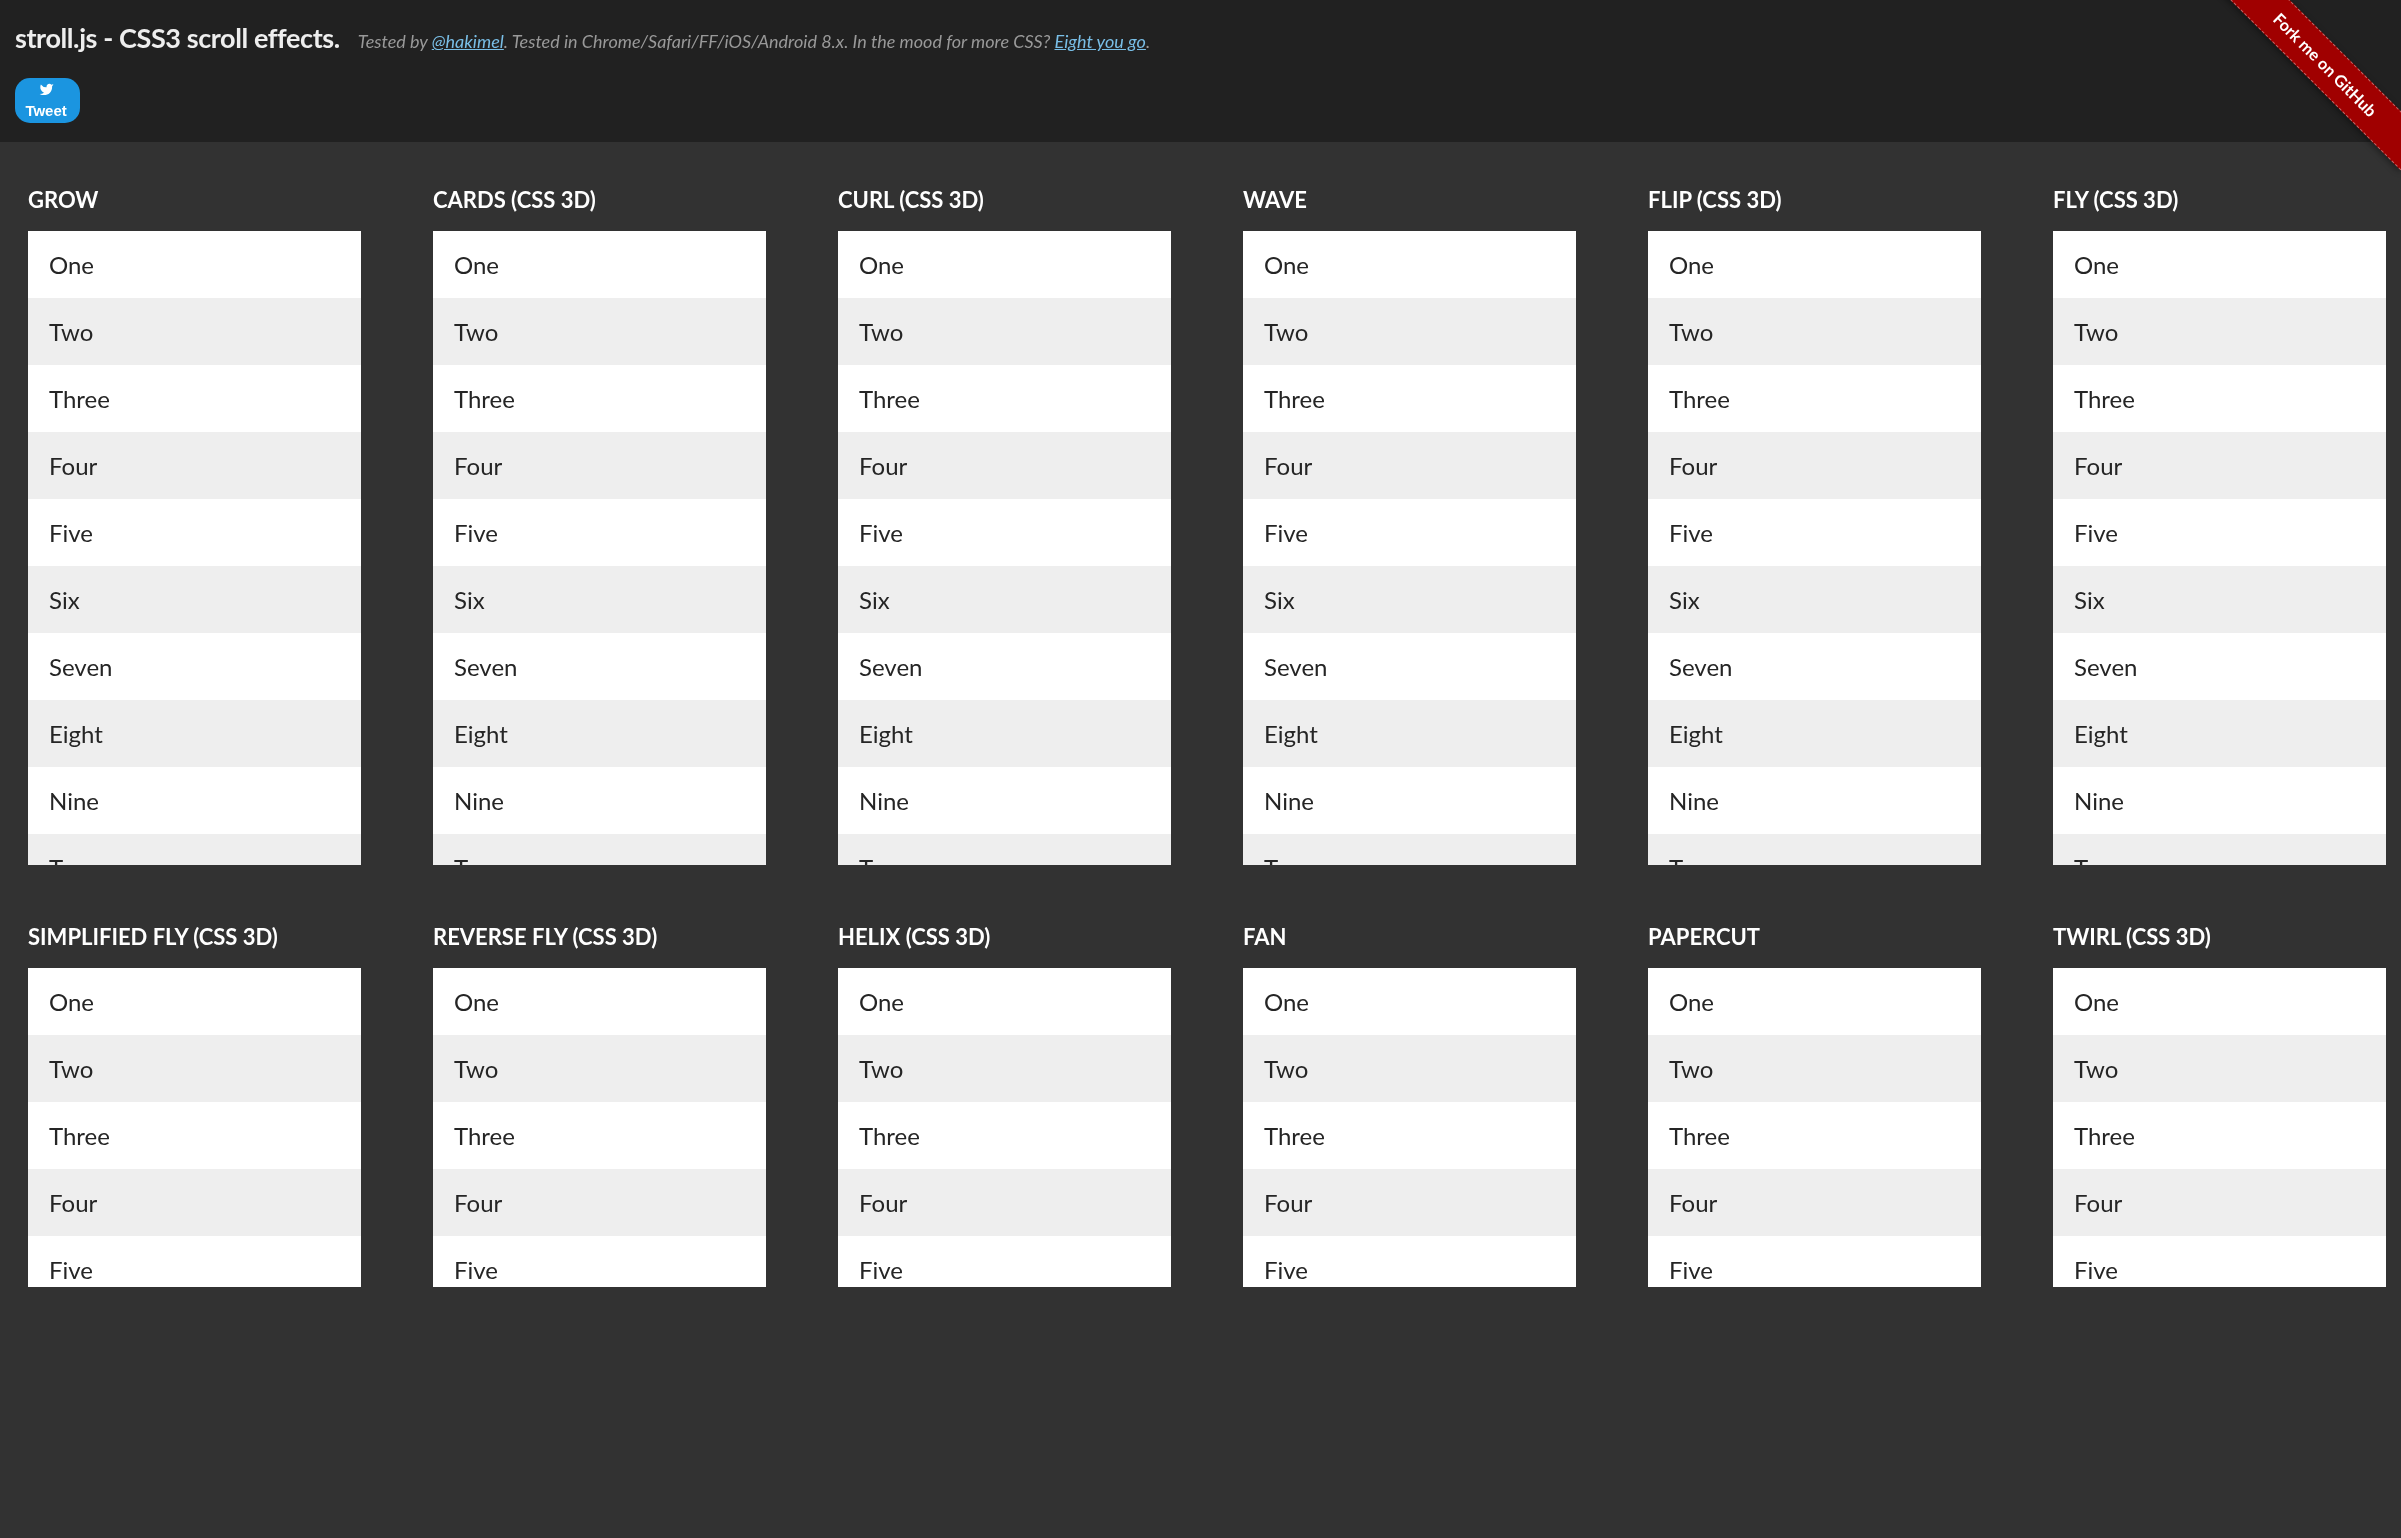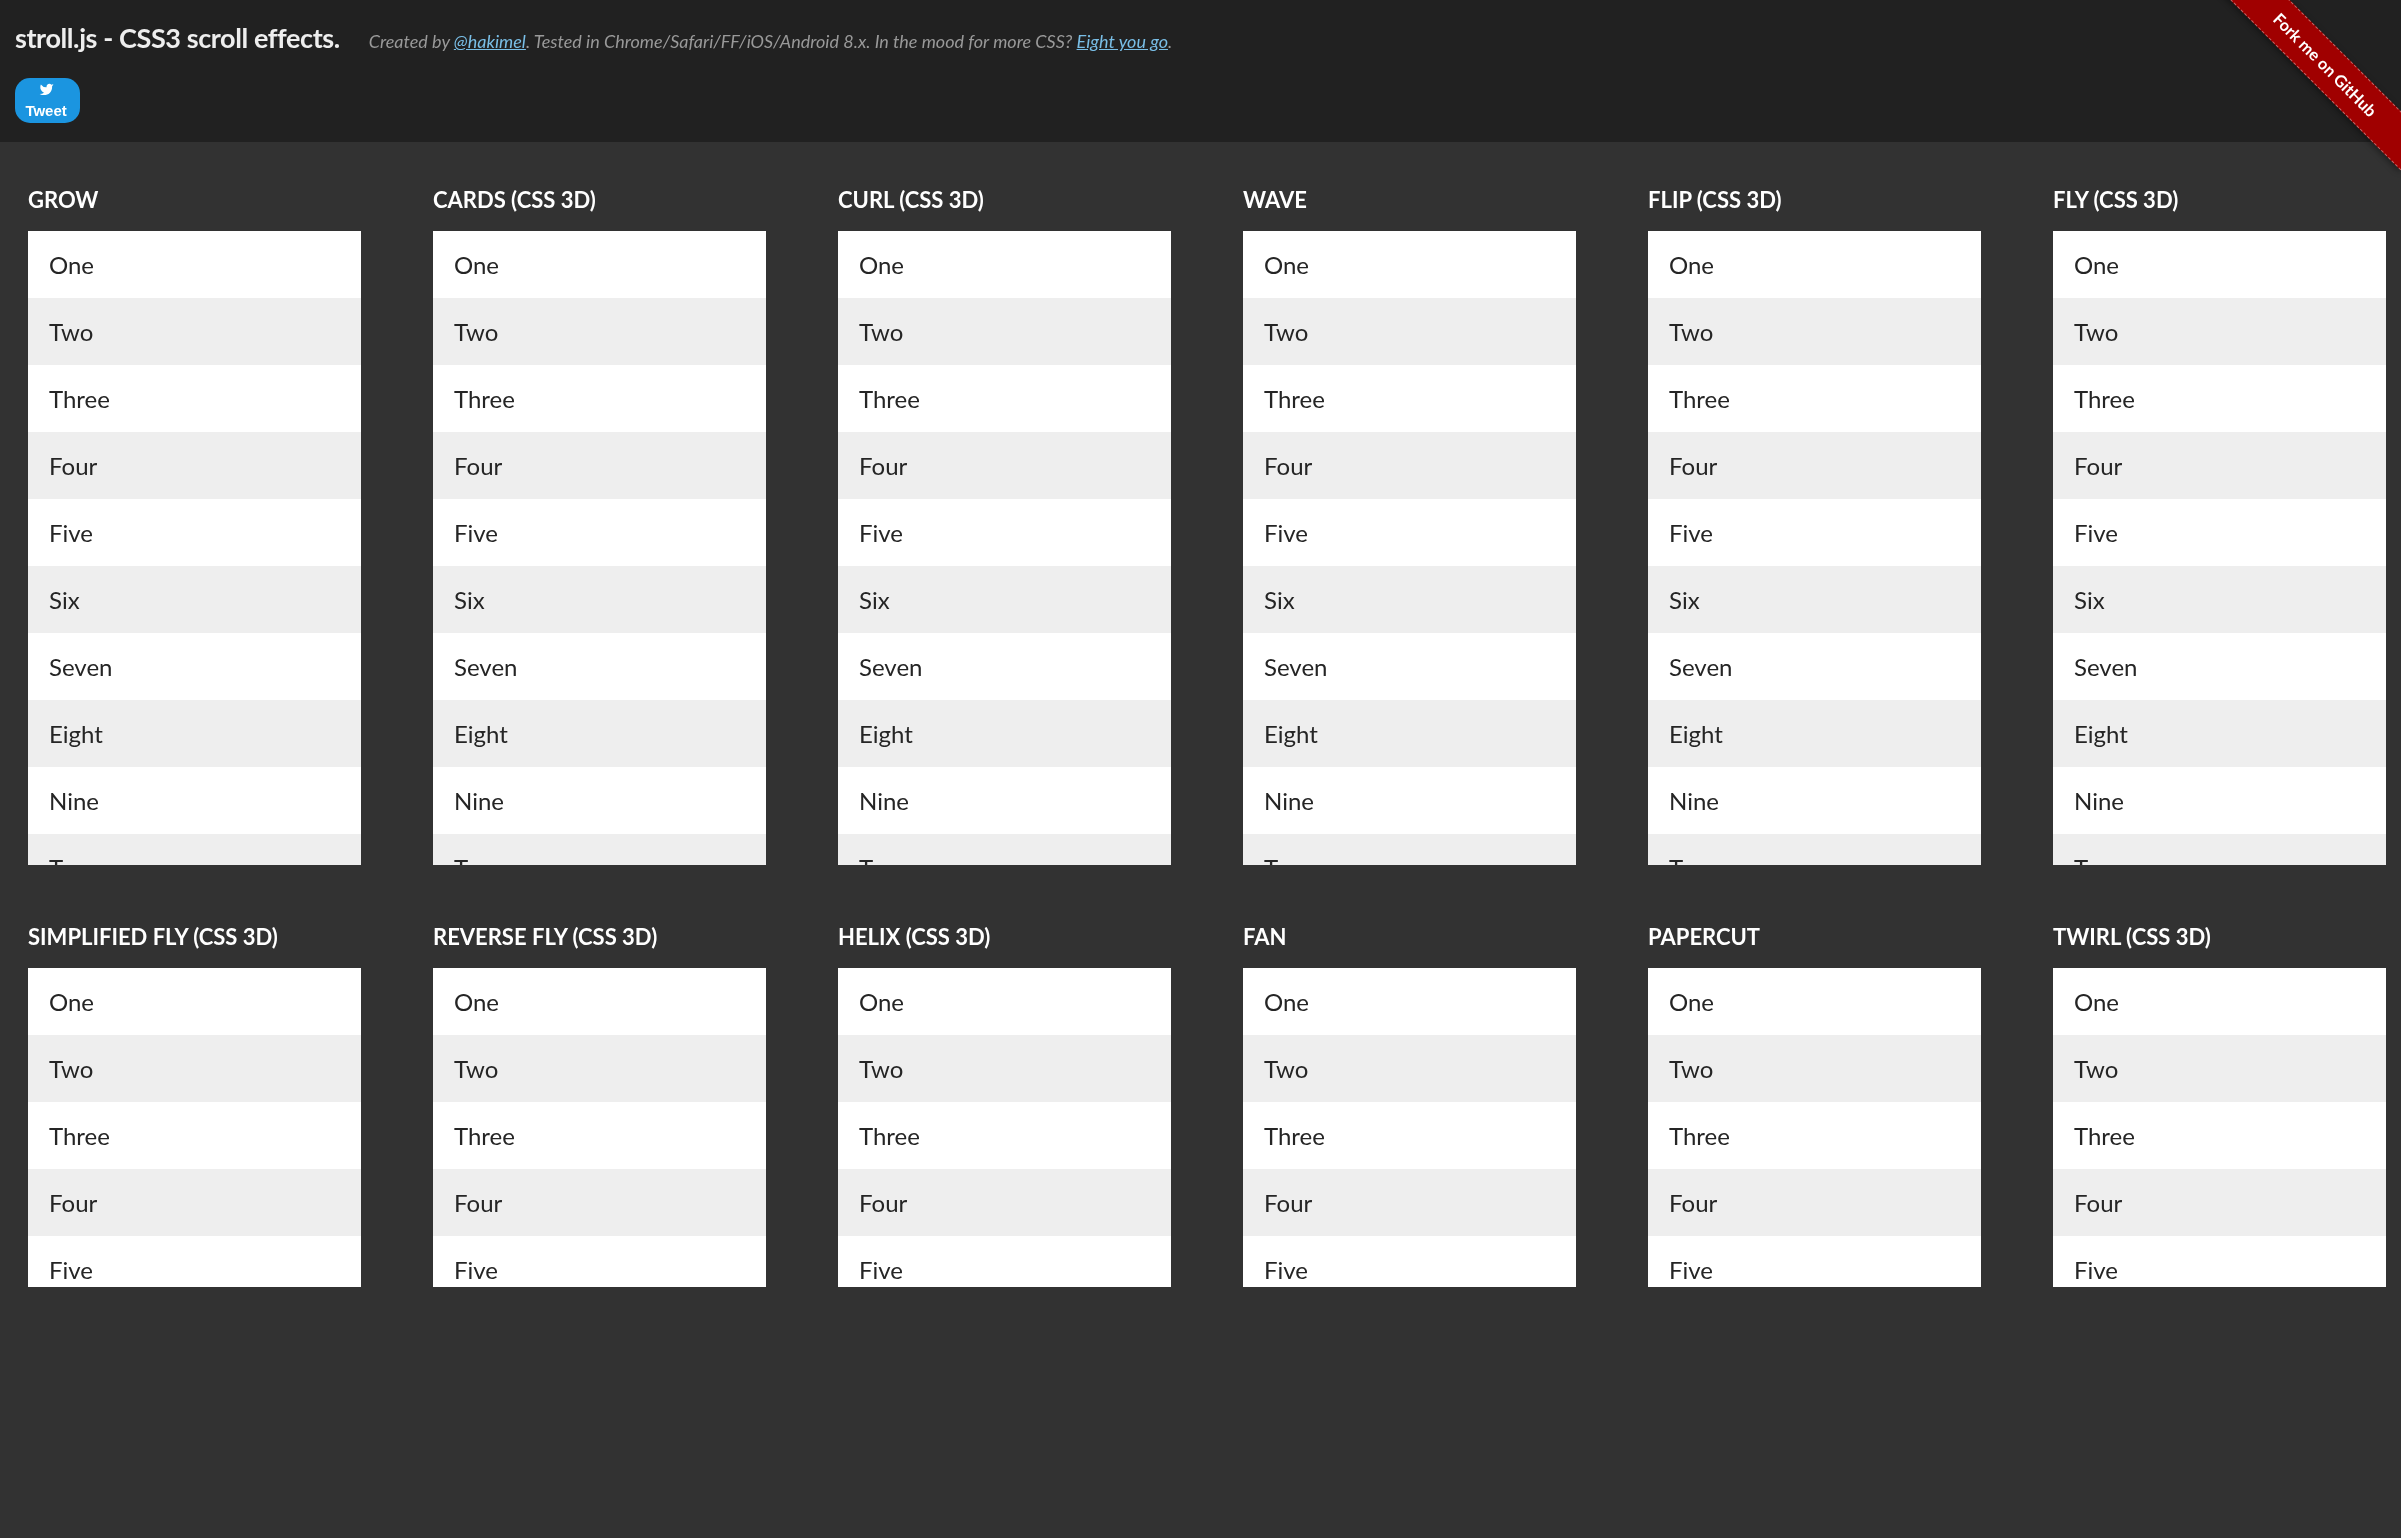--- a/index.html
+++ b/index.html
@@ -16,21 +16,21 @@
       overflow: hidden;
     }
     .header {
       background: #212121;
       padding: 21px 15px 19px 15px;
       position: relative;
     }
     .title-row {
       display: flex;
       align-items: baseline;
-      gap: 29px;
+      gap: 18px;
       margin-bottom: 24px;
     }
     h1 {
       font-size: 27px;
       font-weight: 700;
       color: #eee;
       letter-spacing: -0.4px;
     }
     .subtitle {
       font-size: 18px;
@@ -132,21 +132,21 @@
       overflow: hidden;
     }
   </style>
 </head>
 <body>
 
 <div class="header">
   <div class="title-row">
     <h1>stroll.js - CSS3 scroll effects.</h1>
     <span class="subtitle">
-      <span>Created by </span><a href="#">@hakimel</a><span>. Tested in Chrome/Safari/FF/iOS/Android 8.x. In the mood for more CSS? </span><a href="#">Eight you go</a><span>.</span>
+      <span>Tested by </span><a href="#">@hakimel</a><span>. Tested in Chrome/Safari/FF/iOS/Android 8.x. In the mood for more CSS? </span><a href="#">Eight you go</a><span>.</span>
     </span>
   </div>
   <button class="tweet-btn">
     <svg viewBox="0 0 24 24">
         <path d="M23 3a10.9 10.9 0 0 1-3.14 1.53 4.48 4.48 0 0 0-7.86 3v1A10.66 10.66 0 0 1 3 4s-4 9 5 13a11.64 11.64 0 0 1-7 2c9 5 20 0 20-11.5a4.5 4.5 0 0 0-.08-.83A7.72 7.72 0 0 0 23 3z"></path>
       </svg>
     <span>Tweet</span>
   </button>
   <div class="fork-ribbon">
     <a class="fork-ribbon-band">Fork me on GitHub</a>

